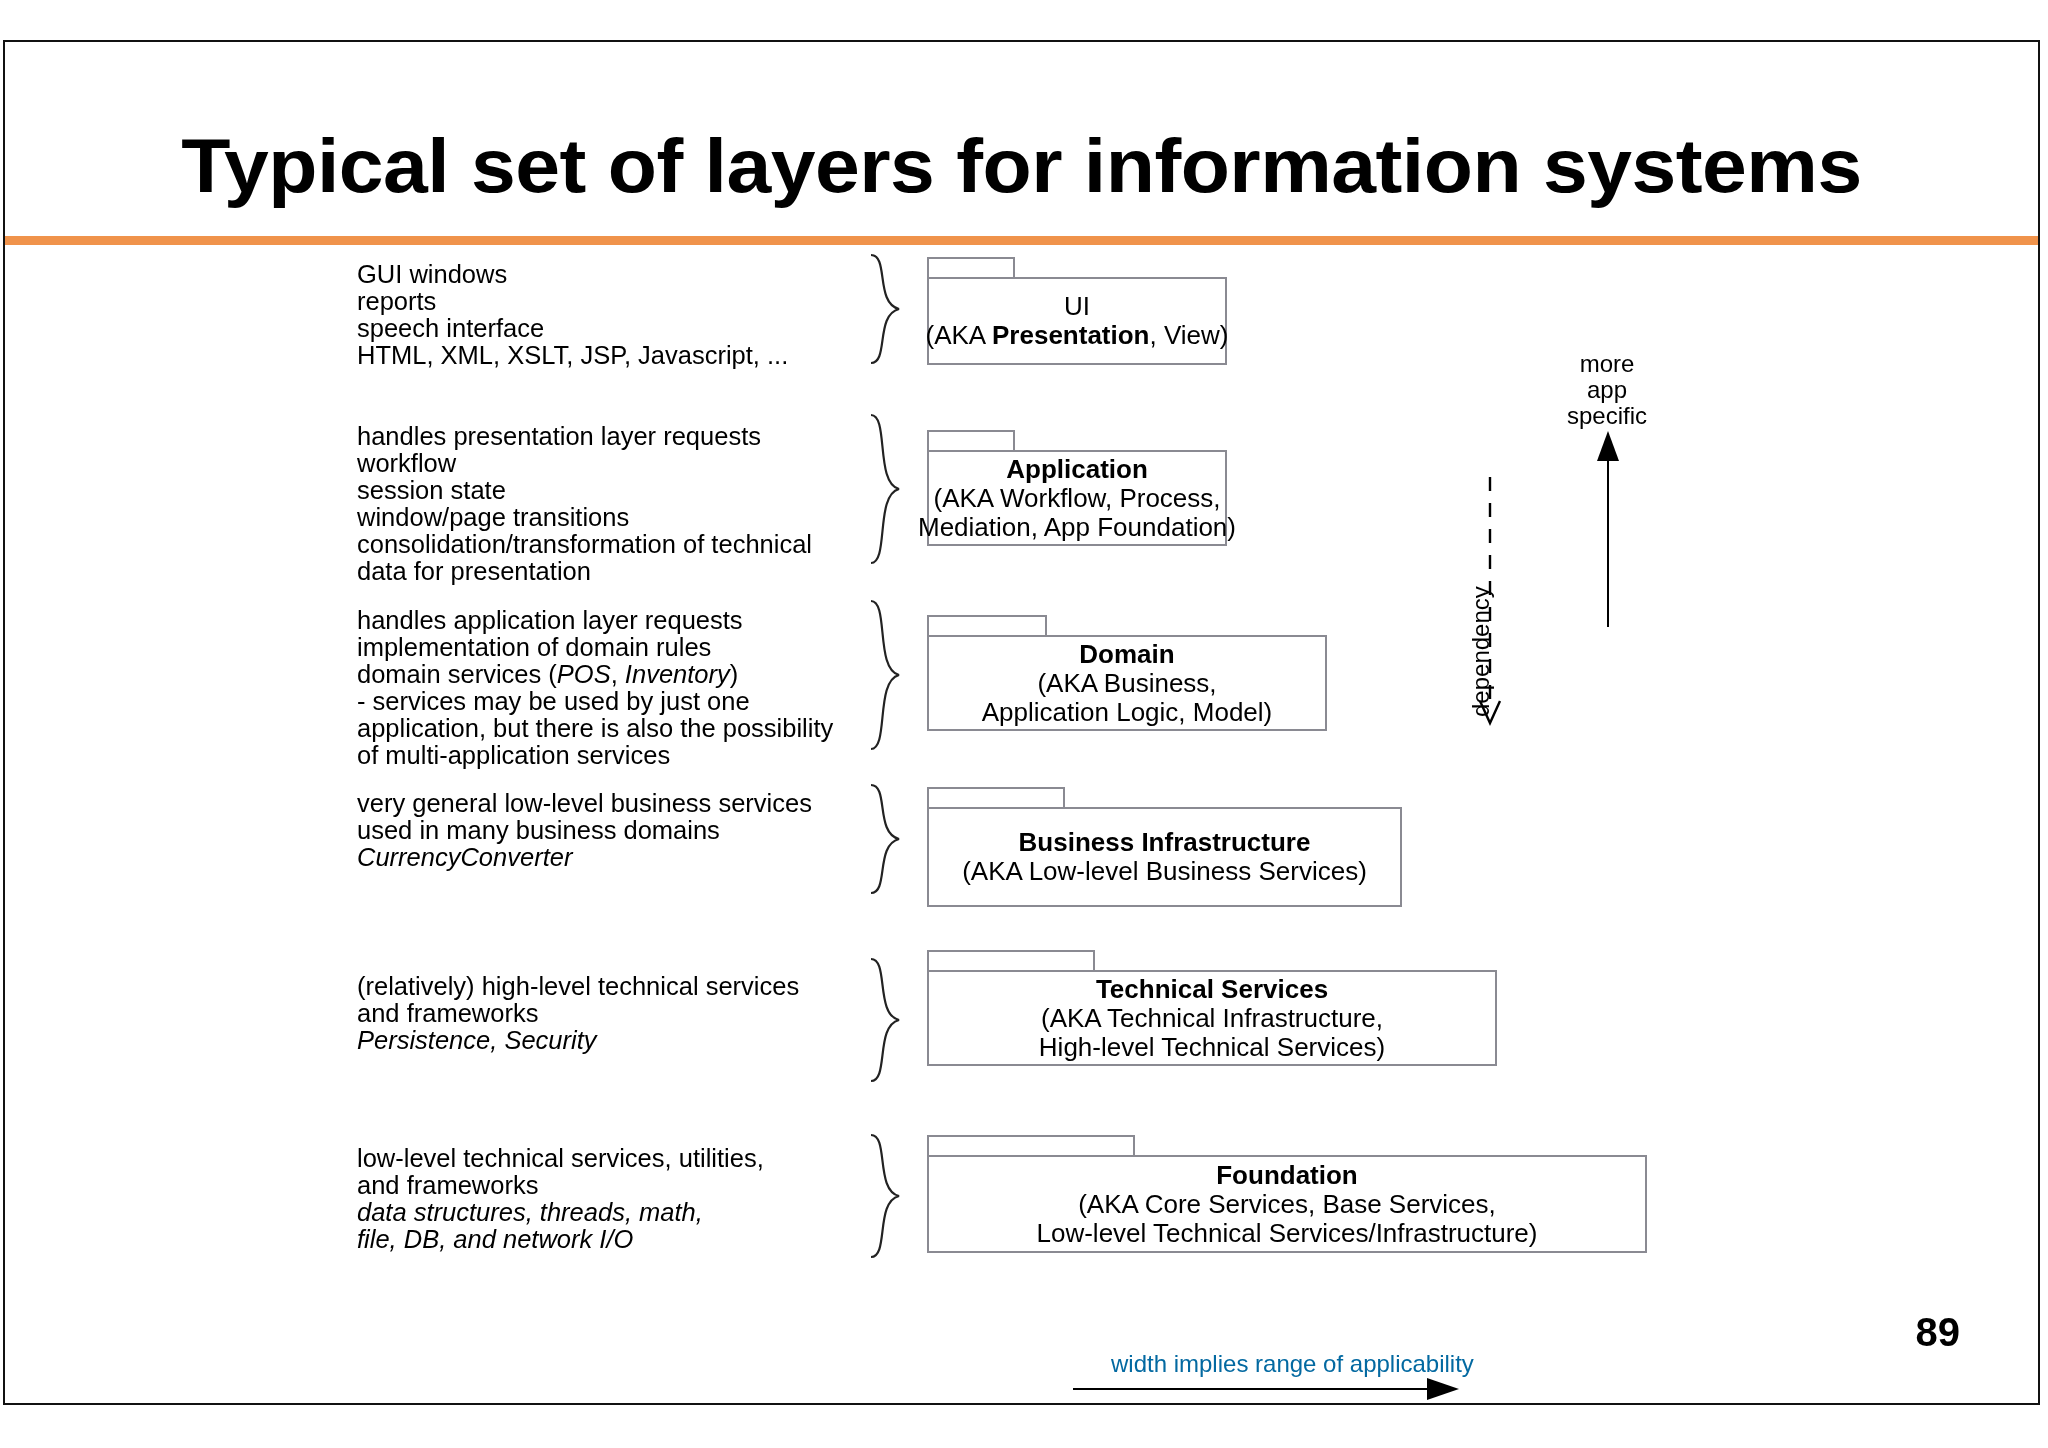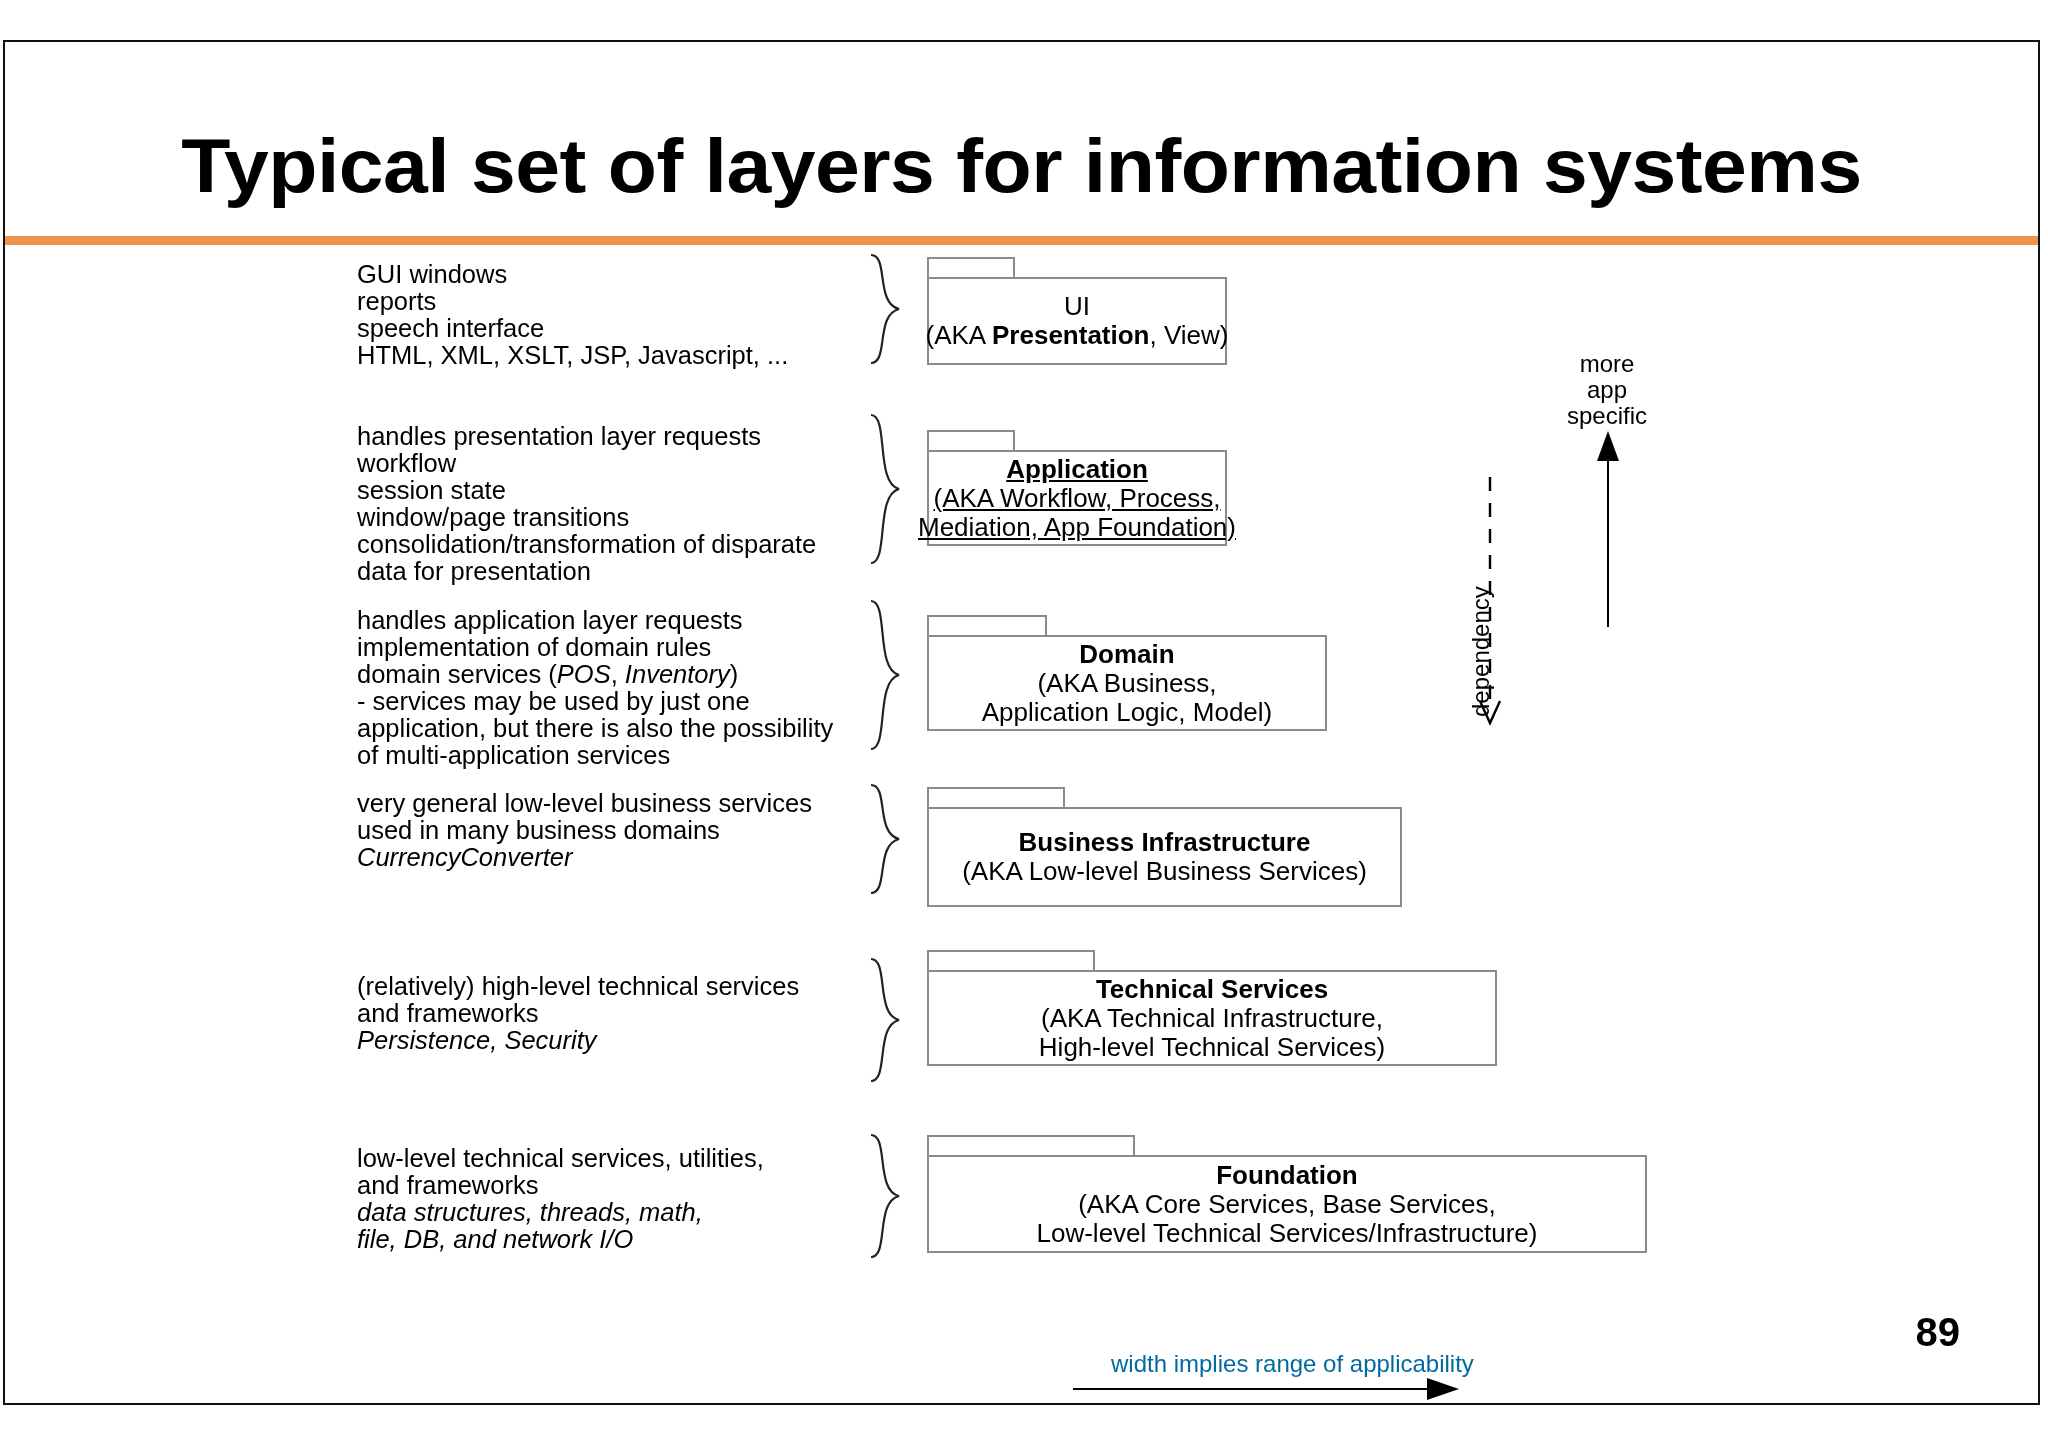--- a/index.html
+++ b/index.html
@@ -182,31 +182,31 @@
         </div>
       </div>
     </div>
 
     <div class="layer-row">
       <div class="desc" style="left:352px; top:178px;">
         <span class="ln">handles presentation layer requests</span>
         <span class="ln">workflow</span>
         <span class="ln">session state</span>
         <span class="ln">window/page transitions</span>
-        <span class="ln">consolidation/transformation of disparate</span>
+        <span class="ln">consolidation/transformation of technical</span>
         <span class="ln">data for presentation</span>
       </div>
       <div class="brace" style="left:860px; top:168px;">
         <svg width="42" height="152" viewBox="0 0 42 152">
           <path d="M6 2 C 24 2, 10 70, 34 76 C 10 82, 24 150, 6 150" fill="none" stroke="#222" stroke-width="2.2"></path>
         </svg>
       </div>
       <div class="pkg" style="left:922px; top:185px; width:300px; height:116px;">
         <div class="pkg-tab" style="width: 88px; border-color: rgb(138, 138, 146);"></div>
-        <div class="pkg-body" style="width: 300px; height: 96px; border-color: rgb(138, 138, 146); text-decoration: underline;">
+        <div class="pkg-body" style="width: 300px; height: 96px; border-color: rgb(138, 138, 146);">
           <span class="pl bold">Application</span>
           <span class="pl">(AKA Workflow, Process,</span>
           <span class="pl">Mediation, App Foundation)</span>
         </div>
       </div>
     </div>
 
     <div class="layer-row">
       <div class="desc" style="left:352px; top:362px;">
         <span class="ln">handles application layer requests</span>

